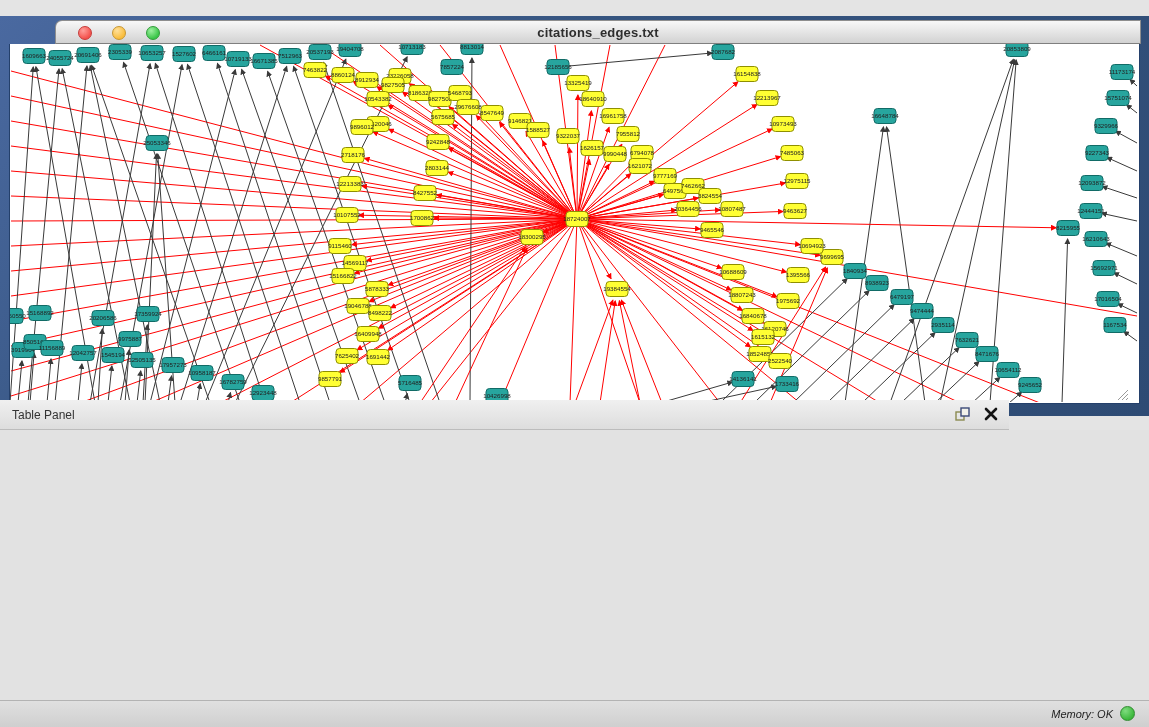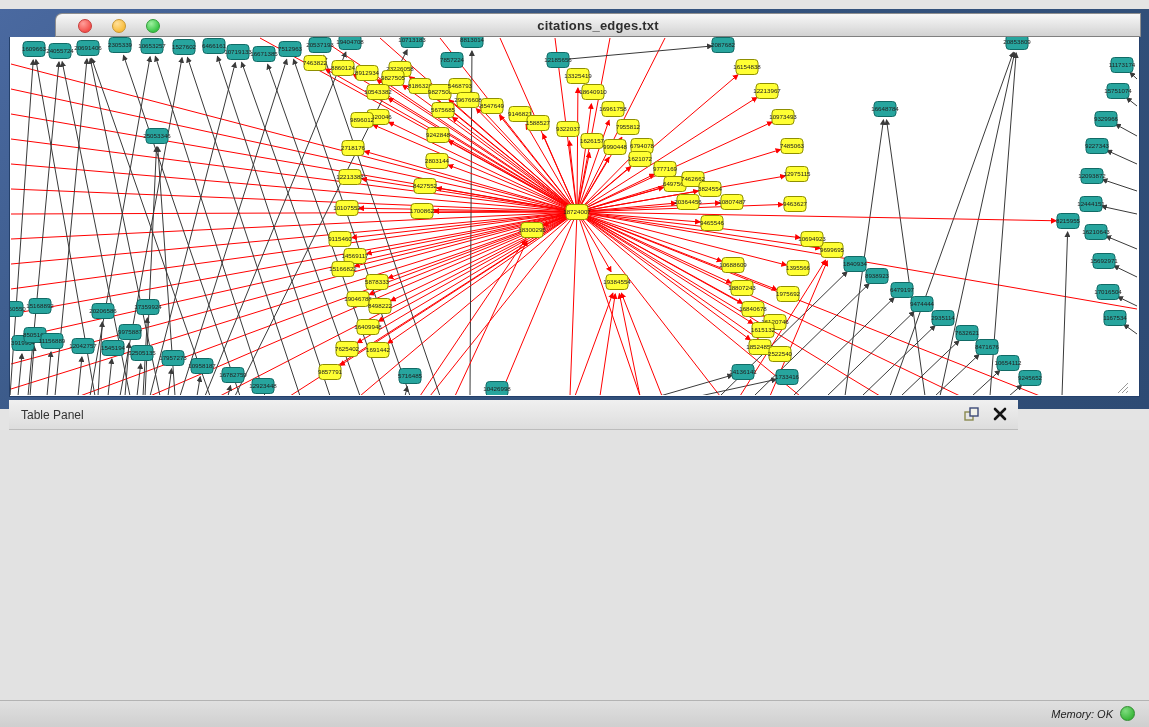--- a/index.html
+++ b/index.html
@@ -1,39 +1,39 @@
 <!DOCTYPE html>
 <html><head>
 <meta charset="utf-8">
 <style>
   * { margin:0; padding:0; box-sizing:border-box; }
   html,body { width:1149px; height:727px; overflow:hidden; font-family:"Liberation Sans",sans-serif; }
   #stage { position:relative; width:1149px; height:727px; background:#e4e4e4; }
 
   
-  #desktop { position:absolute; left:0; top:9px; width:1149px; height:400px;
+  #desktop { position:absolute; left:0; top:16px; width:1149px; height:400px;
              background:linear-gradient(135deg,#4a69a0 0%,#35547f 40%,#2e4b74 100%); }
   #net-titlebar { position:absolute; left:55px; top:4px; width:1086px; height:24px;
       background:linear-gradient(#f8f8f8,#d2d2d2); border:1px solid #8e8e8e; border-bottom:1px solid #7f7f7f;
       border-radius:7px 0 0 0; display:flex; align-items:center; }
   .tl { position:absolute; top:5px; width:14px; height:14px; border-radius:50%; }
   #net-title { width:100%; text-align:center; font-size:13px; font-weight:bold; color:#2e2e2e; letter-spacing:.2px; }
   #net-canvas { position:absolute; left:9px; top:28px; width:1131px; height:360px;
       background:#ffffff; border:1px solid #24406b; border-top:none; }
   #graph-svg { position:absolute; left:0; top:0; }
 
   
   #divider-handle { position:absolute; left:566px; top:391px; width:16px; height:8px;
       background:#b9c6da; border-radius:2px; display:flex; align-items:center; justify-content:center;
       font-size:7px; color:#44506b; line-height:1; }
 
   
   #tp-header { position:absolute; left:0; top:400px; width:1009px; height:30px;
       background:linear-gradient(#f0f0f0,#dddddd); border-bottom:1px solid #bcbcbc;
-      display:flex; align-items:center;margin-left:9px; }
+      display:flex; align-items:center; }
   #tp-title { margin-left:12px; font-size:12px; color:#333; }
   #tp-header-icons { position:absolute; right:10px; top:5px; display:flex; gap:12px; align-items:center; }
   #tp-body { position:absolute; left:0; top:430px; width:1149px; height:270px; background:#e2e2e2; }
 
   
   #statusbar { position:absolute; left:0; top:700px; width:1149px; height:27px;
       background:linear-gradient(#e0e0e0,#cfcfcf); border-top:1px solid #b3b3b3;font-style:italic; }
   #memory { position:absolute; right:36px; top:7px; font-size:11px; color:#222; }
   #mem-dot { position:absolute; right:14px; top:5px; width:15px; height:15px; border-radius:50%;
       background:radial-gradient(circle at 35% 30%, #7fdc7f, #3cb83c 70%); border:1px solid #2f8c2f; }

